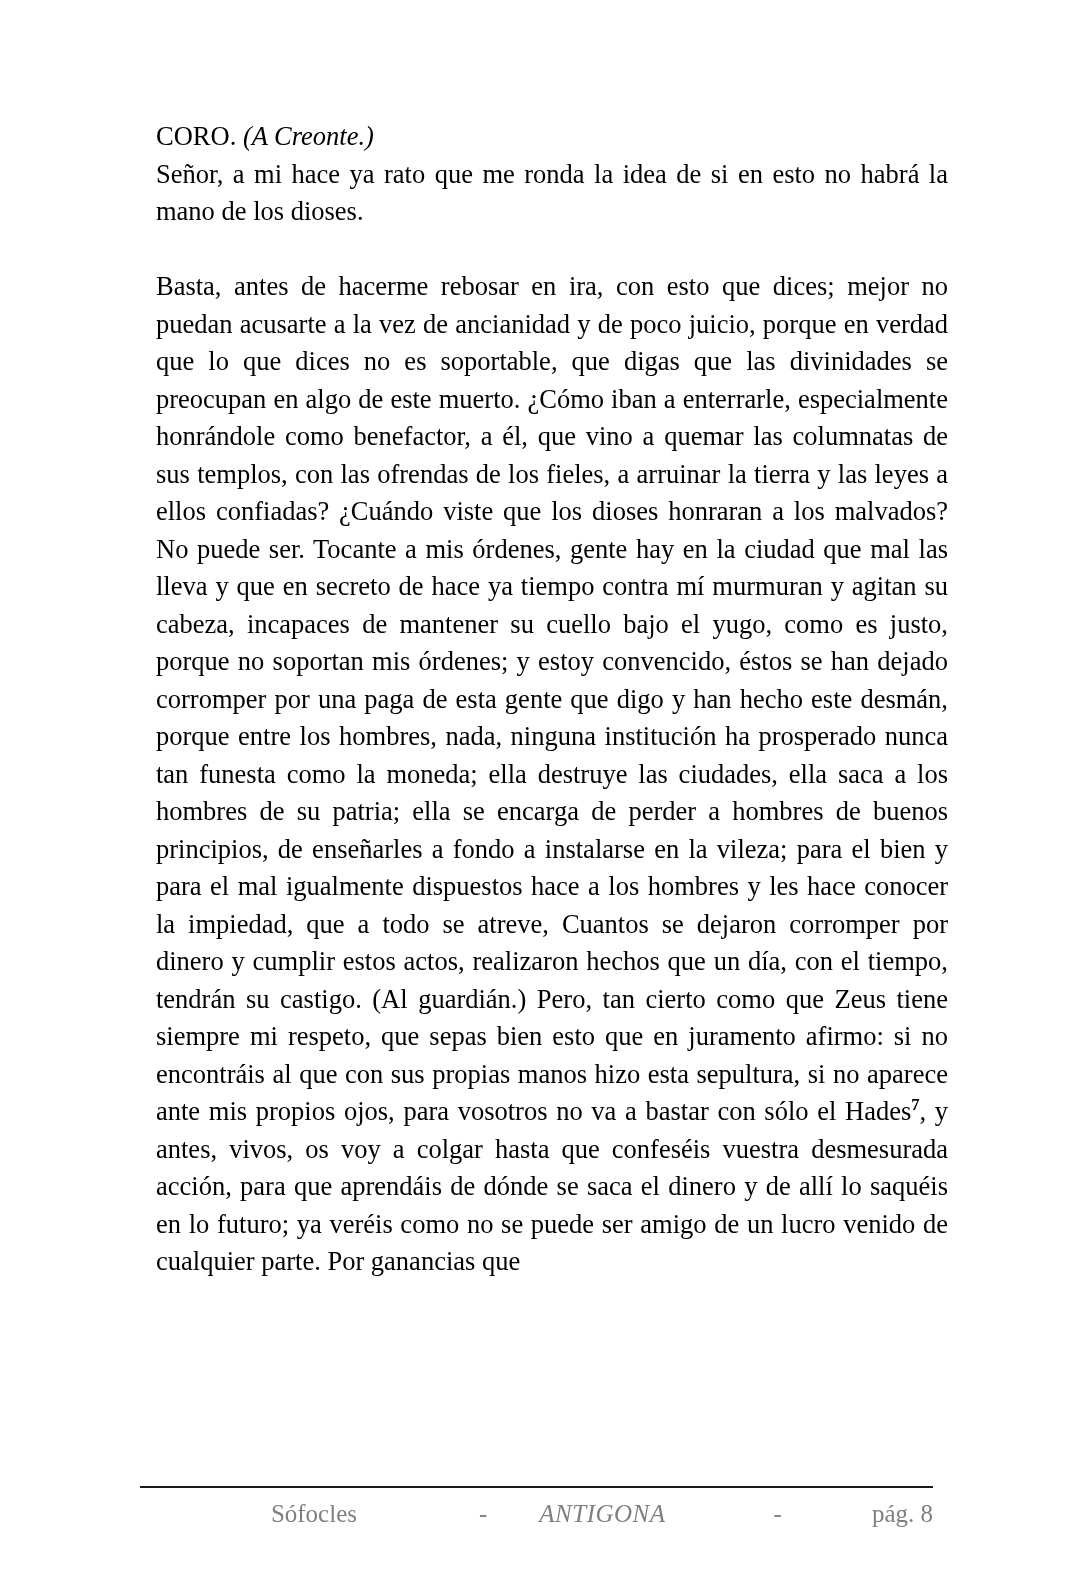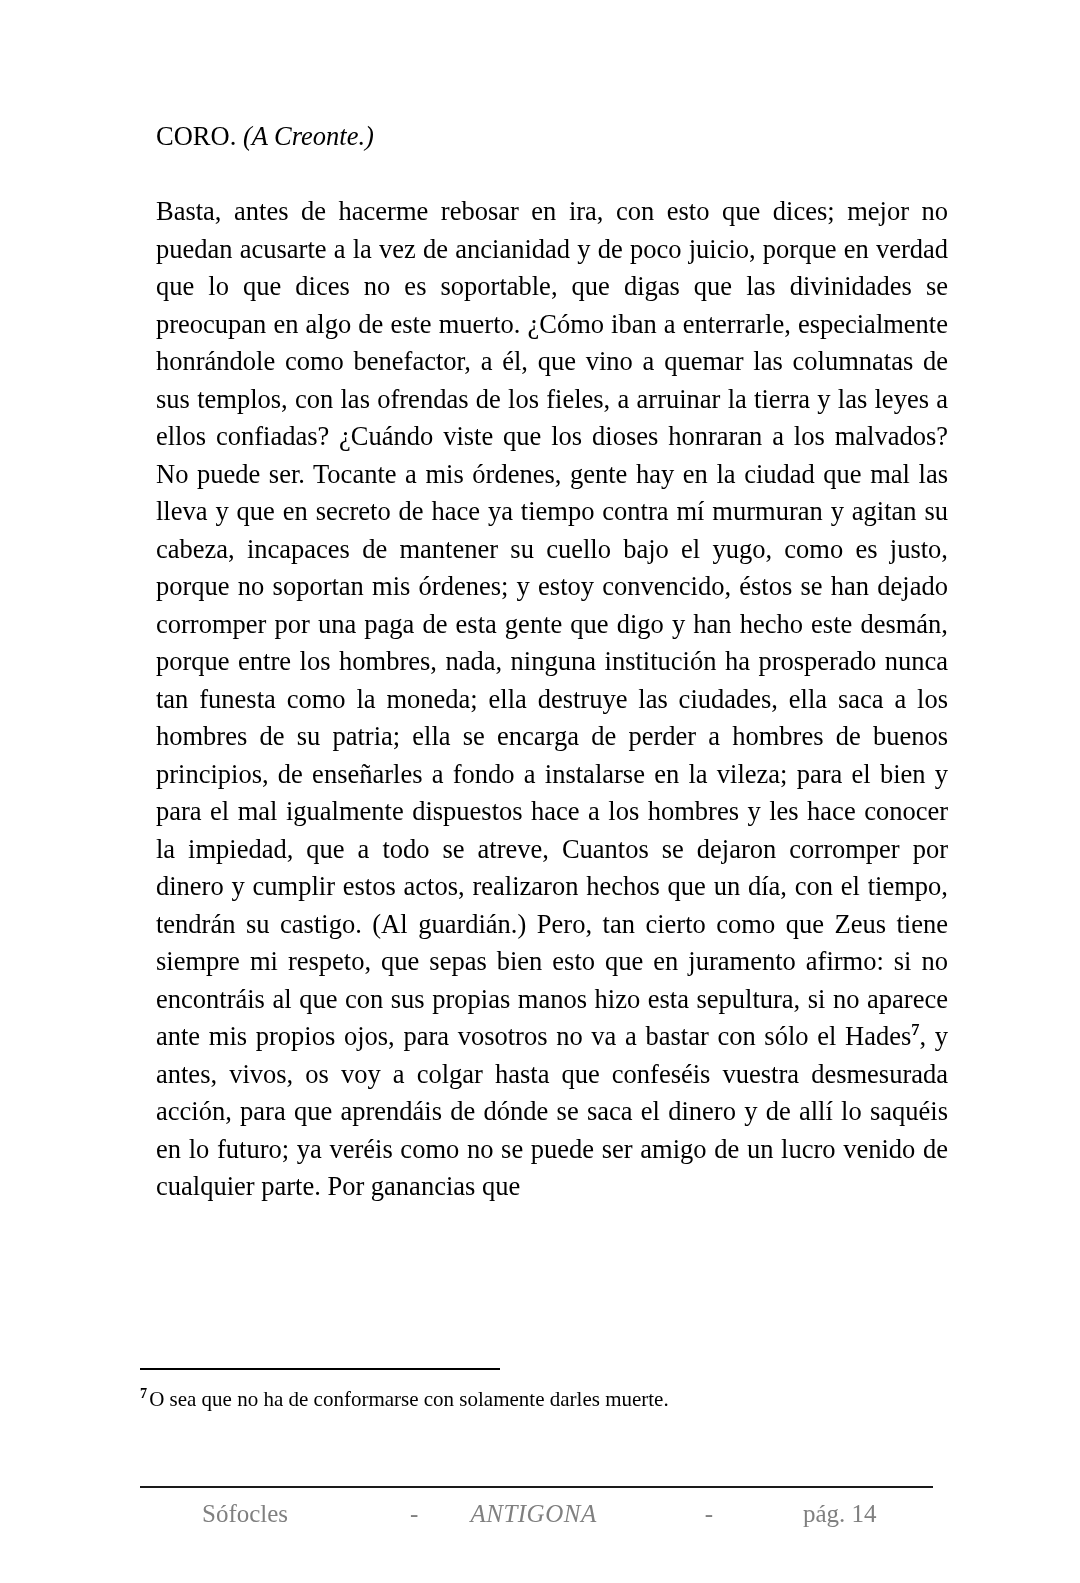--- a/index.html
+++ b/index.html
@@ -97,55 +97,53 @@
     height: 0;
     border-top: 2.4px solid #1a1a1a;
     margin-bottom: 10px;
   }
   .footer-row {
     display: flex;
     align-items: baseline;
     font-size: 25px;
     color: #808080;
     line-height: 32px;
+    justify-content: flex-end;
   }
   .footer-author { margin-left: 62px; }
   .footer-sep1 { margin-left: 122px; }
   .footer-title { margin-left: 52px; font-style: italic; letter-spacing: 0.5px; }
   .footer-sep2 { margin-left: 108px; }
   .footer-page { margin-left: 90px; }
 </style>
 </head>
 <body>
 
 <div class="page">
 
   <div class="content">
 
     <div class="speech">
       <div class="speech-head"><span class="speaker">CORO.</span> <span class="direction">(A Creonte.)</span></div>
+      <p class="speech-body">Señor, a mi hace ya rato que me ronda la idea de si en esto no habrá la mano de los dioses.</p>
     </div>
 
     <div class="gap"></div>
 
     <div class="speech">
       <p class="speech-body"><span>Basta, antes de hacerme rebosar en ira, con esto que dices; mejor no puedan acusarte a la vez de ancianidad y de poco juicio, porque en verdad que lo que dices no es soportable, que digas que las divinidades se preocupan en algo de este muerto. ¿Cómo iban a enterrarle, especialmente honrándole como benefactor, a él, que vino a quemar las columnatas de sus templos, con las ofrendas de los fieles, a arruinar la tierra y las leyes a ellos confiadas? ¿Cuándo viste que los dioses honraran a los malvados? No puede ser. Tocante a mis órdenes, gente hay en la ciudad que mal las lleva y que en secreto de hace ya tiempo contra mí murmuran y agitan su cabeza, incapaces de mantener su cuello bajo el yugo, como es justo, porque no soportan mis órdenes; y estoy convencido, éstos se han dejado corromper por una paga de esta gente que digo y han hecho este desmán, porque entre los hombres, nada, ninguna institución ha prosperado nunca tan funesta como la moneda; ella destruye las ciudades, ella saca a los hombres de su patria; ella se encarga de perder a hombres de buenos principios, de enseñarles a fondo a instalarse en la vileza; para el bien y para el mal igualmente dispuestos hace a los hombres y les hace conocer la impiedad, que a todo se atreve, Cuantos se dejaron corromper por dinero y cumplir estos actos, realizaron hechos que un día, con el tiempo, tendrán su castigo. (Al guardián.) Pero, tan cierto como que Zeus tiene siempre mi respeto, que sepas bien esto que en juramento afirmo: si no encontráis al que con sus propias manos hizo esta sepultura, si no aparece ante mis propios ojos, para vosotros no va a bastar con sólo el Hades</span><sup class="fnref">7</sup><span>, y antes, vivos, os voy a colgar hasta que confeséis vuestra desmesurada acción, para que aprendáis de dónde se saca el dinero y de allí lo saquéis en lo futuro; ya veréis como no se puede ser amigo de un lucro venido de cualquier parte. Por ganancias que</span></p>
     </div>
 
   </div>
 
-  <div class="footnote-area">
-    <div class="footnote-rule"></div>
-    <p class="footnote"><sup>7</sup><span>O sea que no ha de conformarse con solamente darles muerte.</span></p>
-  </div>
 
   <div class="footer">
     <div class="footer-rule"></div>
     <div class="footer-row">
       <span class="footer-author">Sófocles</span>
       <span class="footer-sep1">-</span>
       <span class="footer-title">ANTIGONA</span>
       <span class="footer-sep2">-</span>
-      <span class="footer-page">pág. 14</span>
+      <span class="footer-page">pág. 8</span>
     </div>
   </div>
 
 </div>
 
 </body></html>

